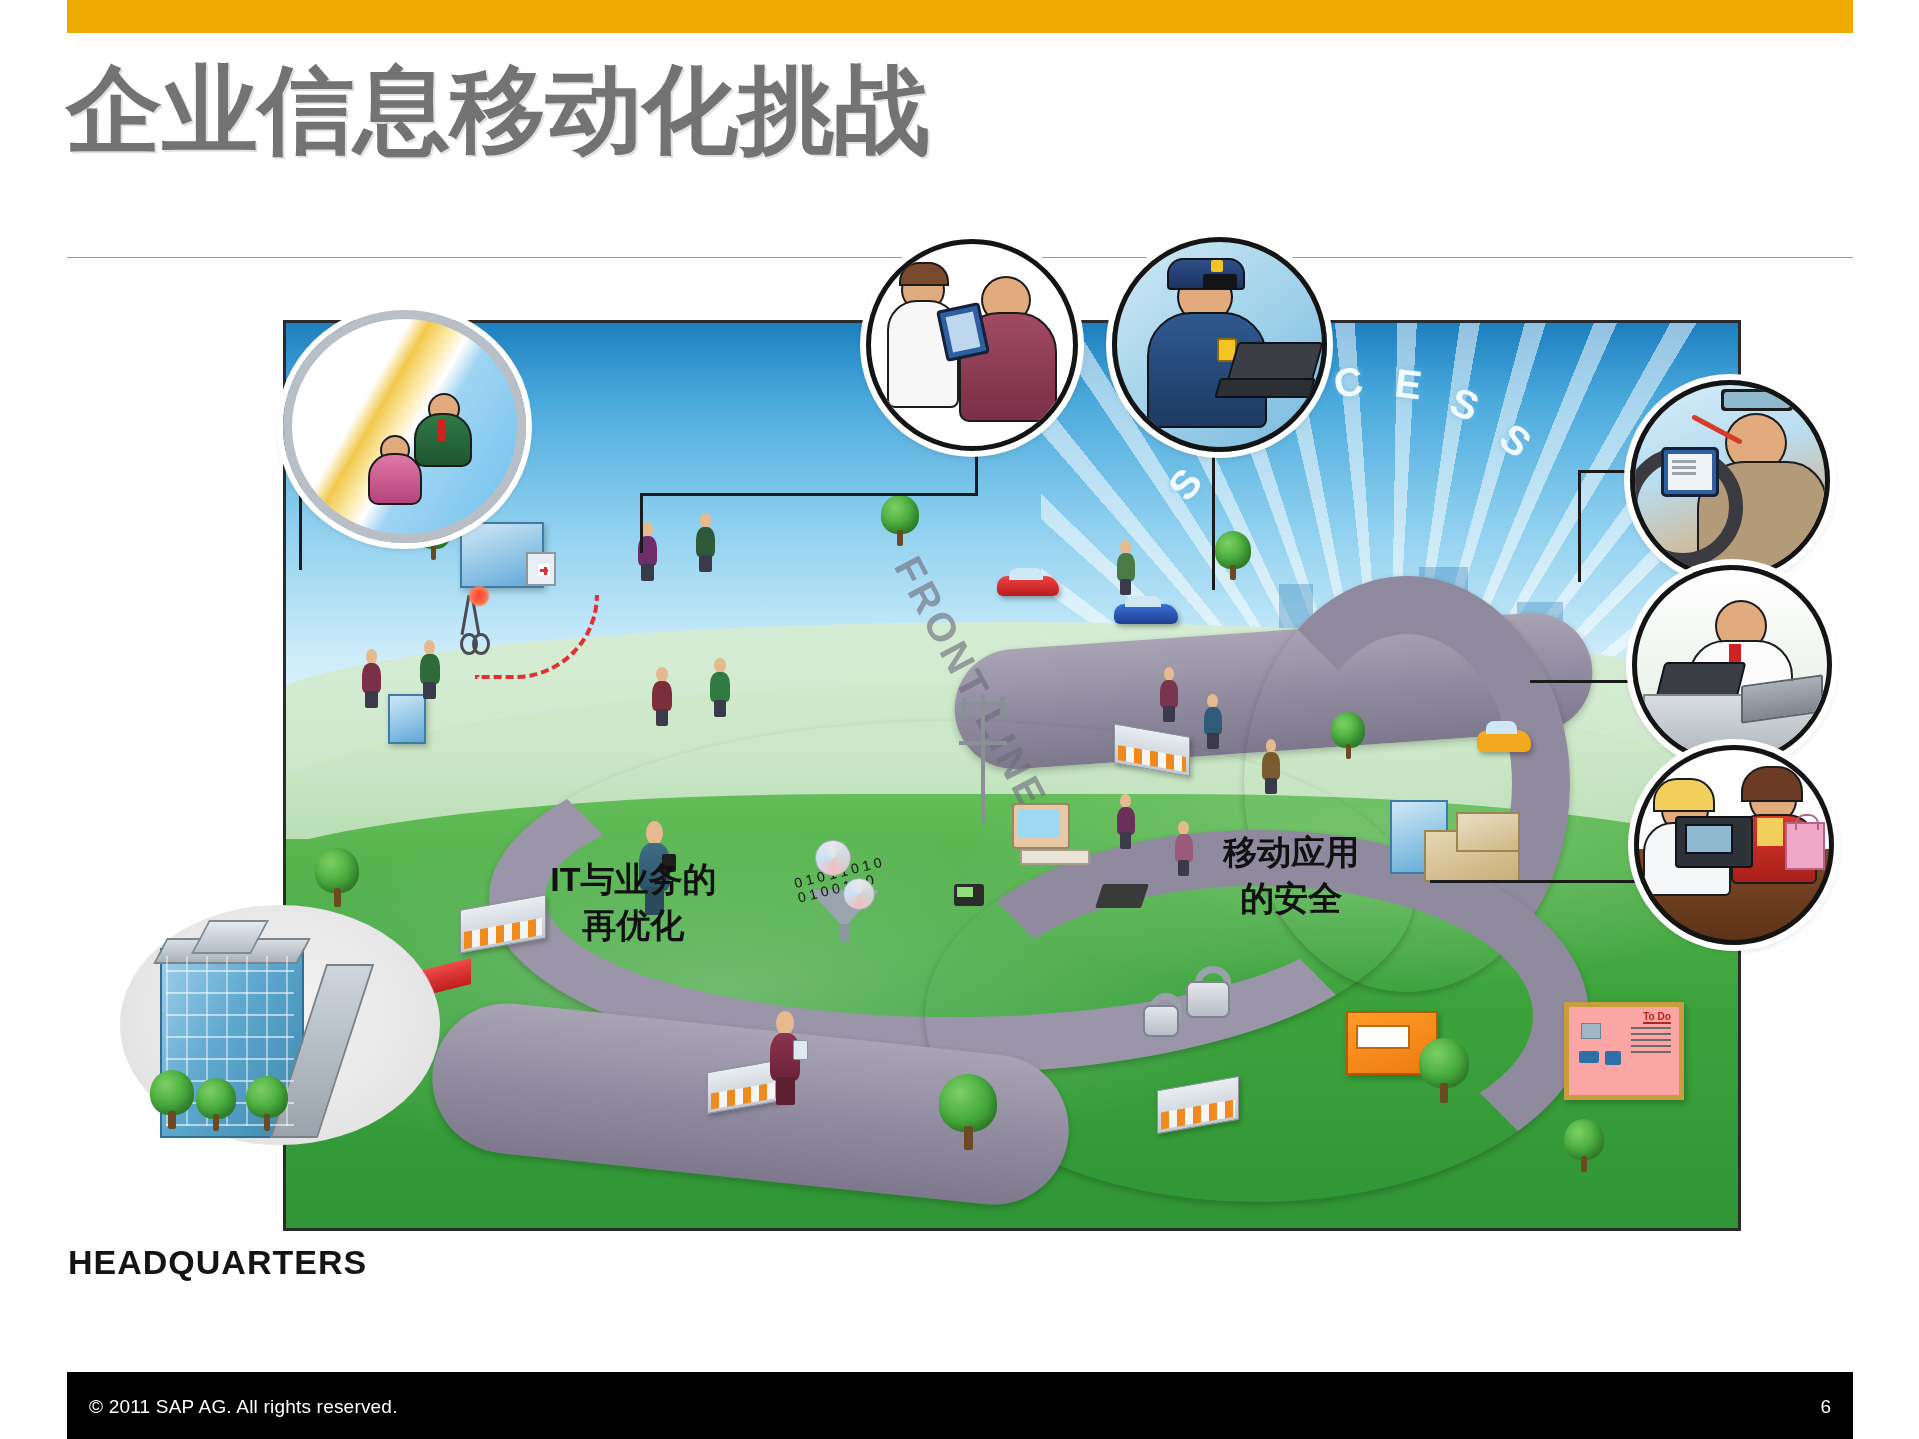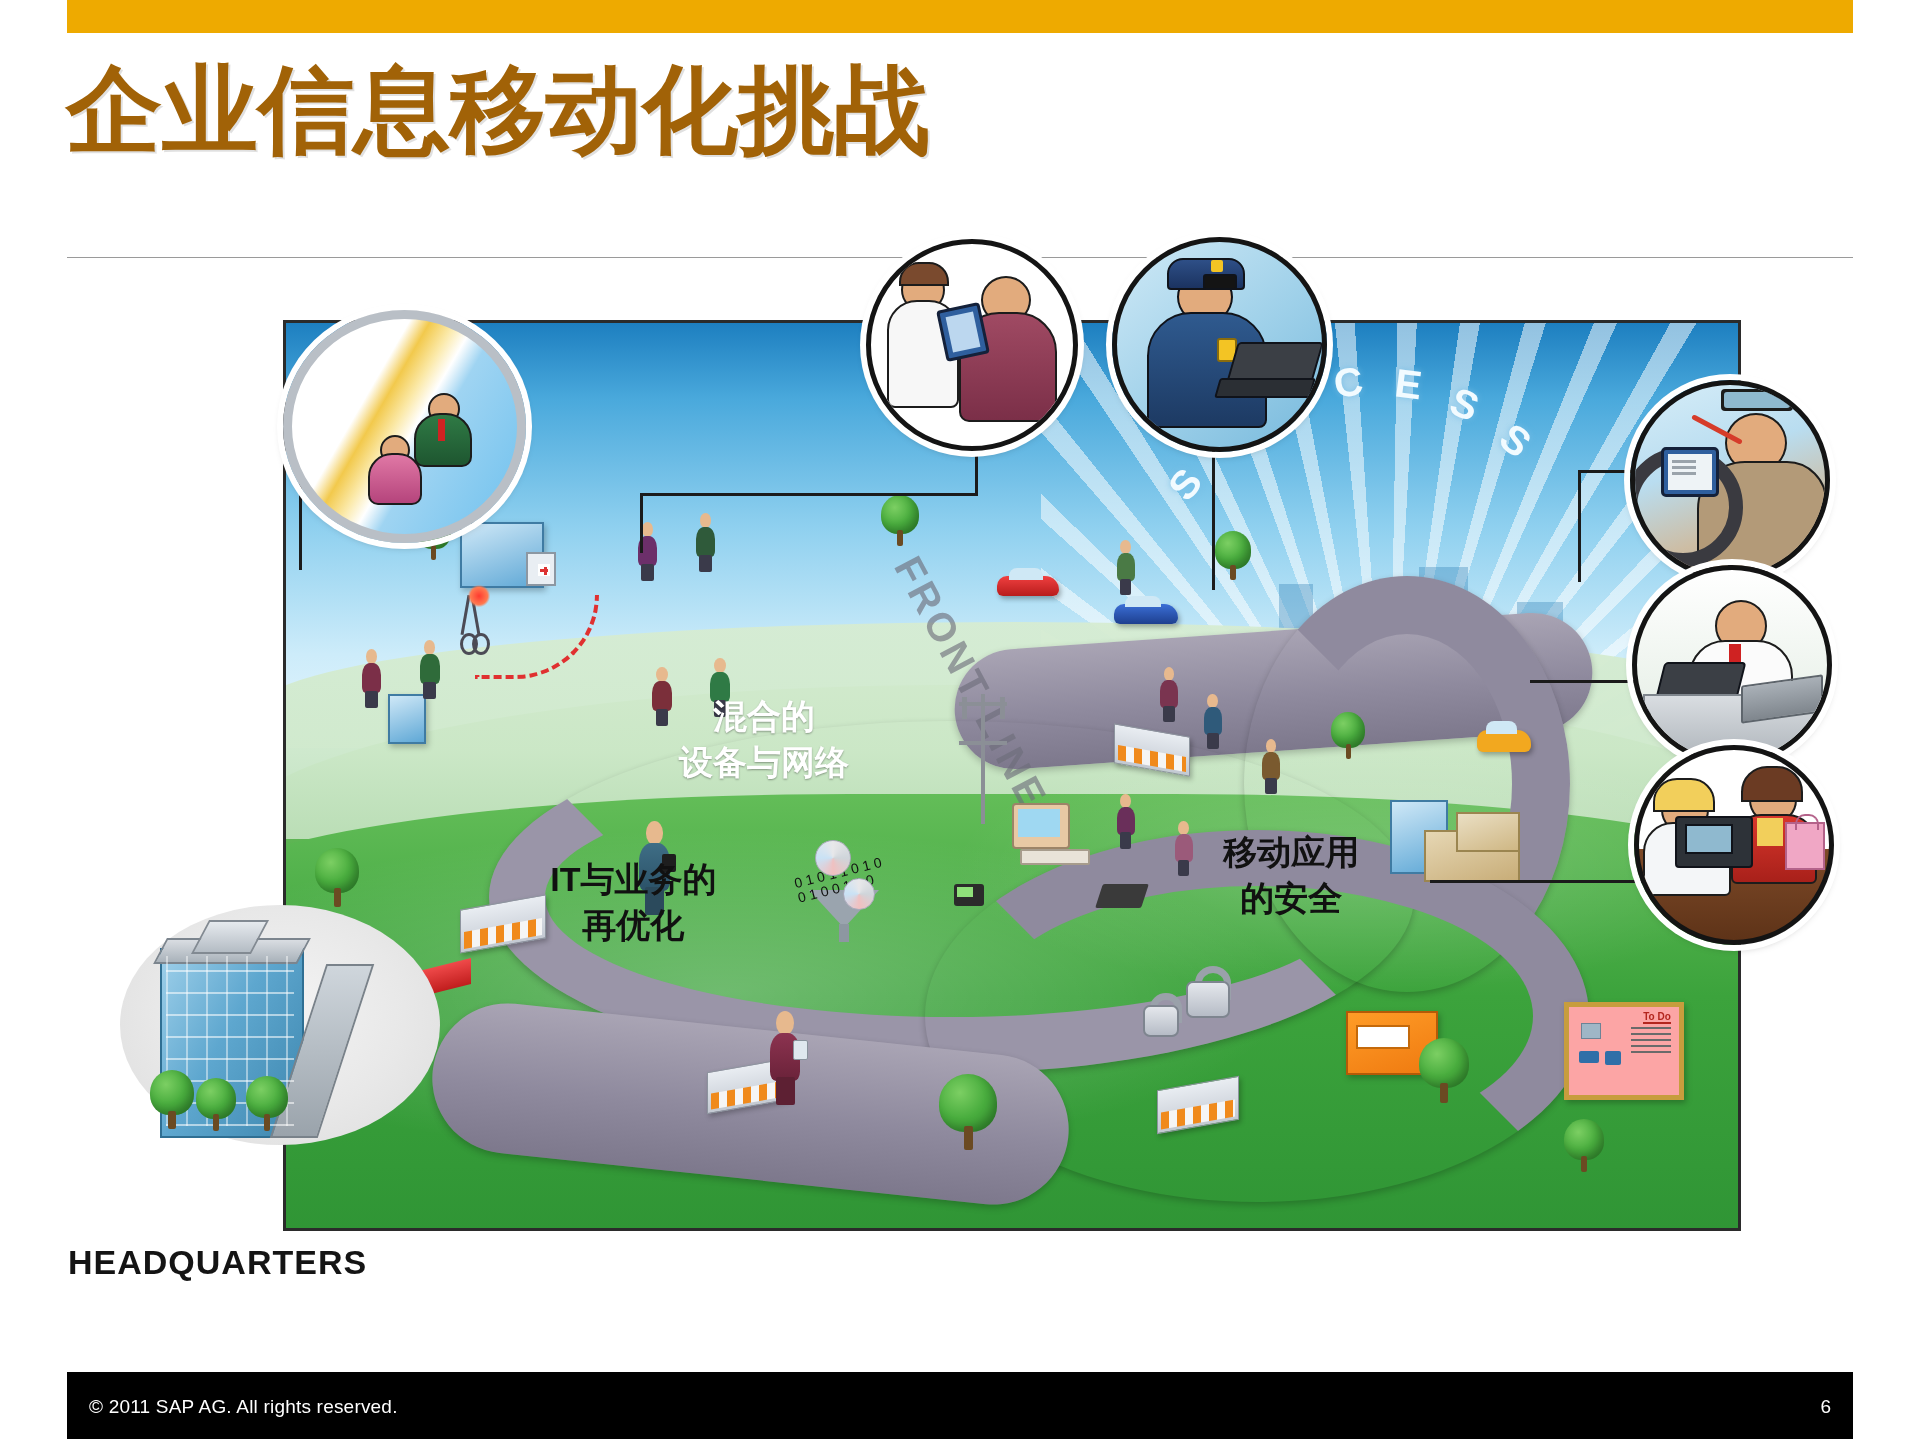--- a/index.html
+++ b/index.html
@@ -14,21 +14,21 @@
 
   
   .top-bar{
     position:absolute;left:67px;top:0;width:1786px;height:33px;
     background:#eeaa00;
   }
 
   
   .slide-title{
     position:absolute;left:66px;top:60px;
-    font-size:96px;font-weight:bold;color:#a16207;
+    font-size:96px;font-weight:bold;color:#737373;
     letter-spacing:0px;line-height:1.05;
     white-space:nowrap;
     text-shadow:2px 2px 0 rgba(0,0,0,.12);
   }
   .title-rule{
     position:absolute;left:67px;top:257px;width:1786px;height:1px;
     background:#9a9a9a;
   }
 
   
@@ -454,22 +454,20 @@
 
     <div class="redarrow" style="left:1%;top:70%;width:170px;height:64px;">
       <div style="position:absolute;left:34px;top:18px;width:136px;height:26px;
                   background:linear-gradient(180deg,#f04a4a,#c01d1d);transform:skewY(-14deg);"></div>
       <div style="position:absolute;left:0;top:12px;width:0;height:0;
                   border-top:24px solid transparent;border-bottom:24px solid transparent;
                   border-right:44px solid #d62828;"></div>
     </div>
 
 
-    <div class="lbl white" style="left:25%;top:41%;width:230px;">混合的
-设备与网络</div>
 
     <div class="lbl black" style="left:16%;top:59%;width:230px;">IT与业务的
 再优化</div>
 
     <div class="lbl black" style="left:62%;top:56%;width:210px;">移动应用
 的安全</div>
   </div>
 
   <div class="hq-disc" style="left:120px;top:905px;width:320px;height:240px;"></div>
   <div class="hq-building" style="left:160px;top:920px;width:180px;height:215px;">

